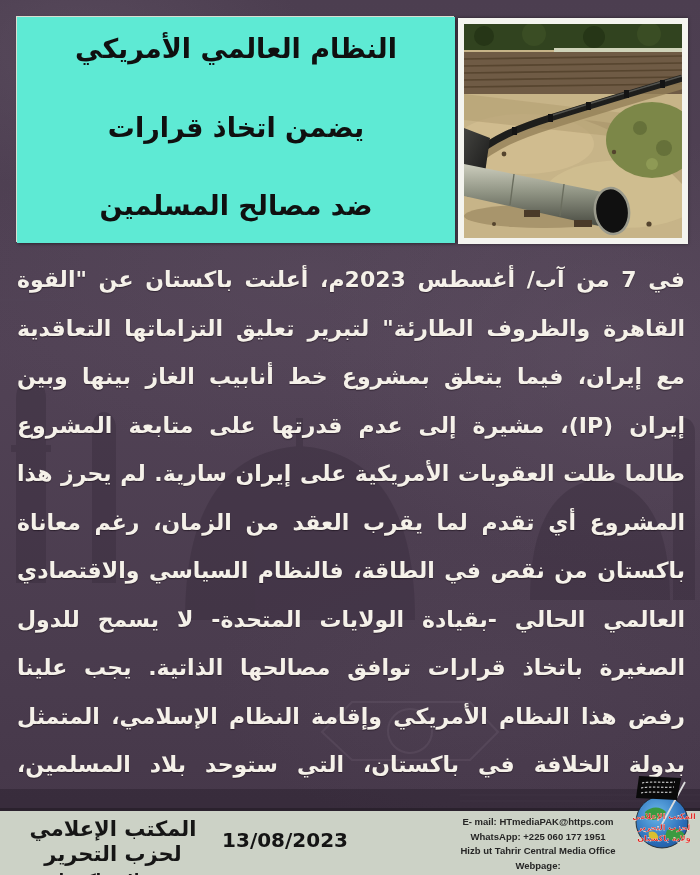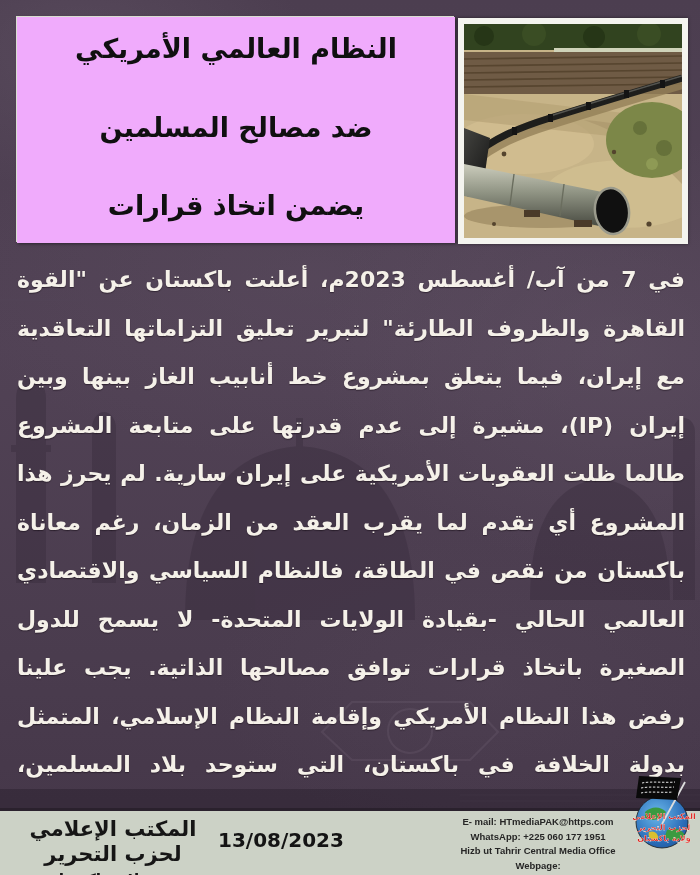--- a/index.html
+++ b/index.html
@@ -16,21 +16,21 @@
       radial-gradient(ellipse 420px 300px at 88% 40%, rgba(100,86,104,.40), transparent 72%),
       radial-gradient(ellipse 520px 260px at 45% 32%, rgba(92,78,96,.42), transparent 70%),
       radial-gradient(ellipse 400px 220px at 70% 78%, rgba(84,70,88,.35), transparent 70%),
       linear-gradient(180deg,#4c3e50 0%,#514255 40%,#4a3c4e 75%,#443648 100%);
   }
   svg.watermark{position:absolute;inset:0;display:block;}
 
   
   .headline-box{
     position:absolute;left:17px;top:17px;width:438px;height:226px;
-    background:#f0abfc;box-sizing:border-box;
+    background:#5eead4;box-sizing:border-box;
     box-shadow:-1px -1px 0 #d9ded1, 1px 1px 3px rgba(0,0,0,.45);
     display:flex;flex-direction:column;justify-content:space-between;
     padding:16px 8px 22px;text-align:center;direction:rtl;
   }
   .headline-line{font-size:27px;font-weight:bold;color:#101010;letter-spacing:0;}
 
   
   .photo-frame{
     position:absolute;left:458px;top:18px;width:230px;height:226px;
     background:#f4f4ef;padding:6px;box-sizing:border-box;
@@ -51,21 +51,21 @@
     position:absolute;left:0;top:808px;width:700px;height:67px;
     background:#ccd2c6;border-top:3px solid #2a212d;box-sizing:content-box;
   }
   .office-name{
     position:absolute;left:8px;top:6px;width:210px;text-align:center;
     direction:rtl;color:#161616;font-weight:bold;
   }
   .office-line1{font-size:21px;line-height:25px;}
   .office-line2{font-size:15.5px;line-height:26px;}
   .date-label{
-    position:absolute;left:218px;top:17px;width:130px;text-align:left;
+    position:absolute;left:218px;top:17px;width:130px;text-align:right;
     font-size:20px;font-weight:bold;color:#141414;
   }
   .contact-block{
     position:absolute;left:438px;top:4px;width:200px;text-align:center;
     font-family:"Liberation Sans",sans-serif;font-weight:bold;color:#262626;
   }
   .contact-line{font-size:9.5px;line-height:14.5px;}
 
   
   .hizb-logo{position:absolute;left:633px;top:774px;width:62px;height:76px;}
@@ -96,22 +96,22 @@
   <rect y="789" width="700" height="19" fill="#221a27" opacity="0.38"></rect>
   <g stroke="#5c4e60" opacity="0.15" stroke-width="1">
     <line x1="460" y1="795" x2="700" y2="795"></line>
       <line x1="460" y1="801" x2="700" y2="801"></line>
     <line x1="0" y1="300" x2="700" y2="300"></line>
   </g>
 </svg>
 
 <div class="headline-box">
   <div class="headline-line">النظام العالمي الأمريكي</div>
+  <div class="headline-line">يضمن اتخاذ قرارات</div>
   <div class="headline-line">ضد مصالح المسلمين</div>
-  <div class="headline-line">يضمن اتخاذ قرارات</div>
 </div>
 
 <div class="photo-frame">
   <svg width="218" height="214" viewBox="0 0 218 214" aria-hidden="true">
     <defs>
       <linearGradient id="pipeMetal" x1="0" y1="0" x2="0" y2="1">
         <stop offset="0" stop-color="#cccdbd"></stop>
           <stop offset="0.45" stop-color="#8f9383"></stop>
           <stop offset="1" stop-color="#45473e"></stop>
       </linearGradient>

